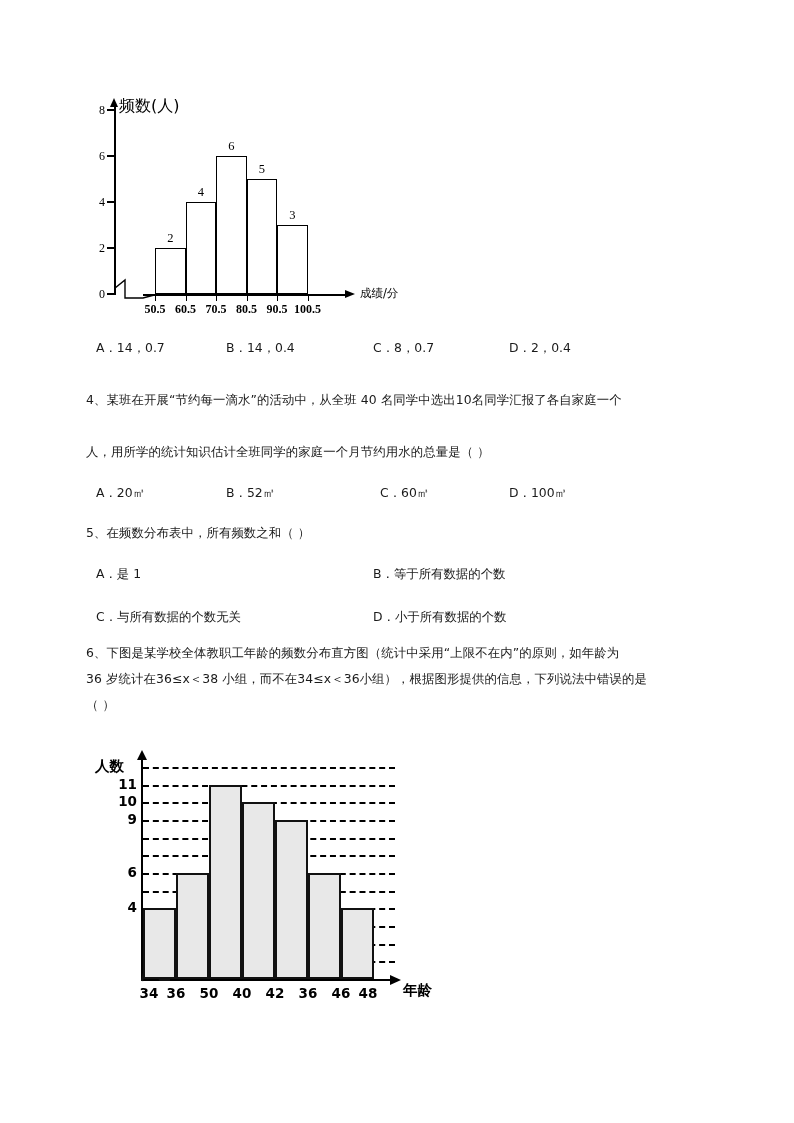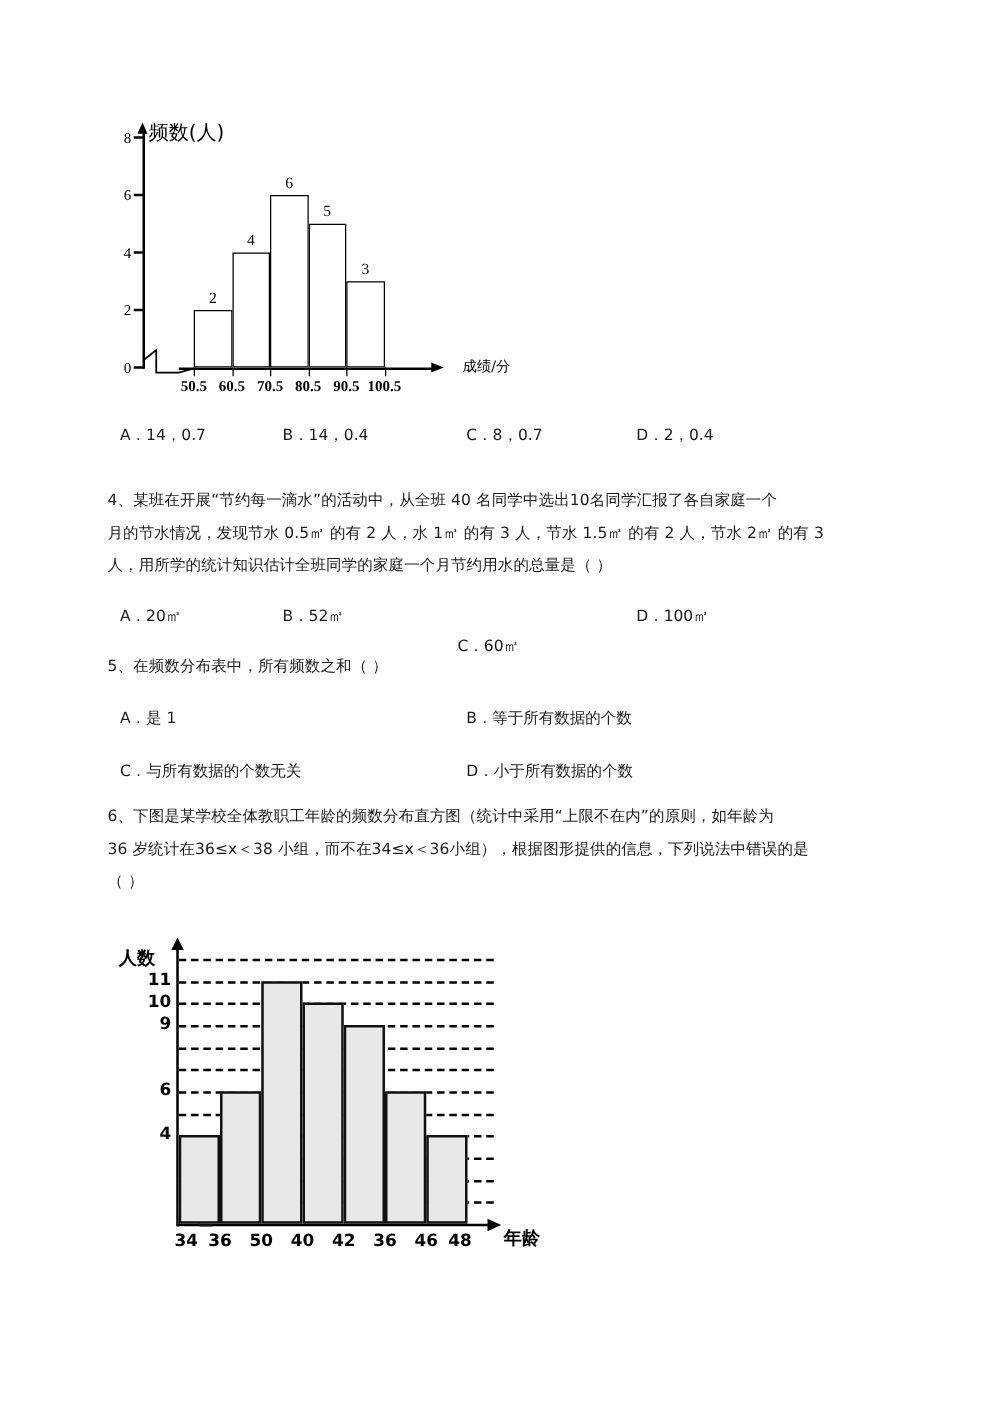--- a/index.html
+++ b/index.html
@@ -78,21 +78,20 @@
     left: 19px;
     top: 182px;
   }
   .c1-xlabel {
     position: absolute;
     left: 265px;
     top: 190px;
     font-family: "DejaVu Sans", sans-serif;
     font-size: 11.5px;
     white-space: nowrap;
-    margin-left: 10px;
   }
   .c1-ytick {
     position: absolute;
     left: 12px;
     width: 8px;
     height: 1.5px;
     background: #000;
   }
   .c1-ytick-label {
     position: absolute;
@@ -314,27 +313,26 @@
   </div>
 
   <div class="opts" style="left:96px; top:340px; width:620px;">
     <span class="opt" style="left:0px;">A．14，0.7</span>
     <span class="opt" style="left:130px;">B．14，0.4</span>
     <span class="opt" style="left:277px;">C．8，0.7</span>
     <span class="opt" style="left:413px;">D．2，0.4</span>
   </div>
 
   <div class="qline" style="left:86px; top:392px;">4、某班在开展“节约每一滴水”的活动中，从全班 40 名同学中选出10名同学汇报了各自家庭一个</div>
-  <div class="qline" style="left:86px; top:418px;">月的节水情况，发现节水 0.5㎥ 的有 2 人，水 1㎥ 的有 3 人，节水 1.5㎥ 的有 2 人，节水 2㎥ 的有 3</div>
   <div class="qline" style="left:86px; top:444px;">人，用所学的统计知识估计全班同学的家庭一个月节约用水的总量是（      ）</div>
 
   <div class="opts" style="left:96px; top:485px; width:620px;">
     <span class="opt" style="left:0px;">A．20㎥</span>
     <span class="opt" style="left:130px;">B．52㎥</span>
-    <span class="opt" style="left:270px;margin-top:24px;">C．60㎥</span>
+    <span class="opt" style="left:284px;">C．60㎥</span>
     <span class="opt" style="left:413px;">D．100㎥</span>
   </div>
 
   <div class="qline" style="left:86px; top:525px;">5、在频数分布表中，所有频数之和（      ）</div>
 
   <div class="opts" style="left:96px; top:566px; width:620px;">
     <span class="opt" style="left:0px;">A．是 1</span>
     <span class="opt" style="left:277px;">B．等于所有数据的个数</span>
   </div>
   <div class="opts" style="left:96px; top:609px; width:620px;">

